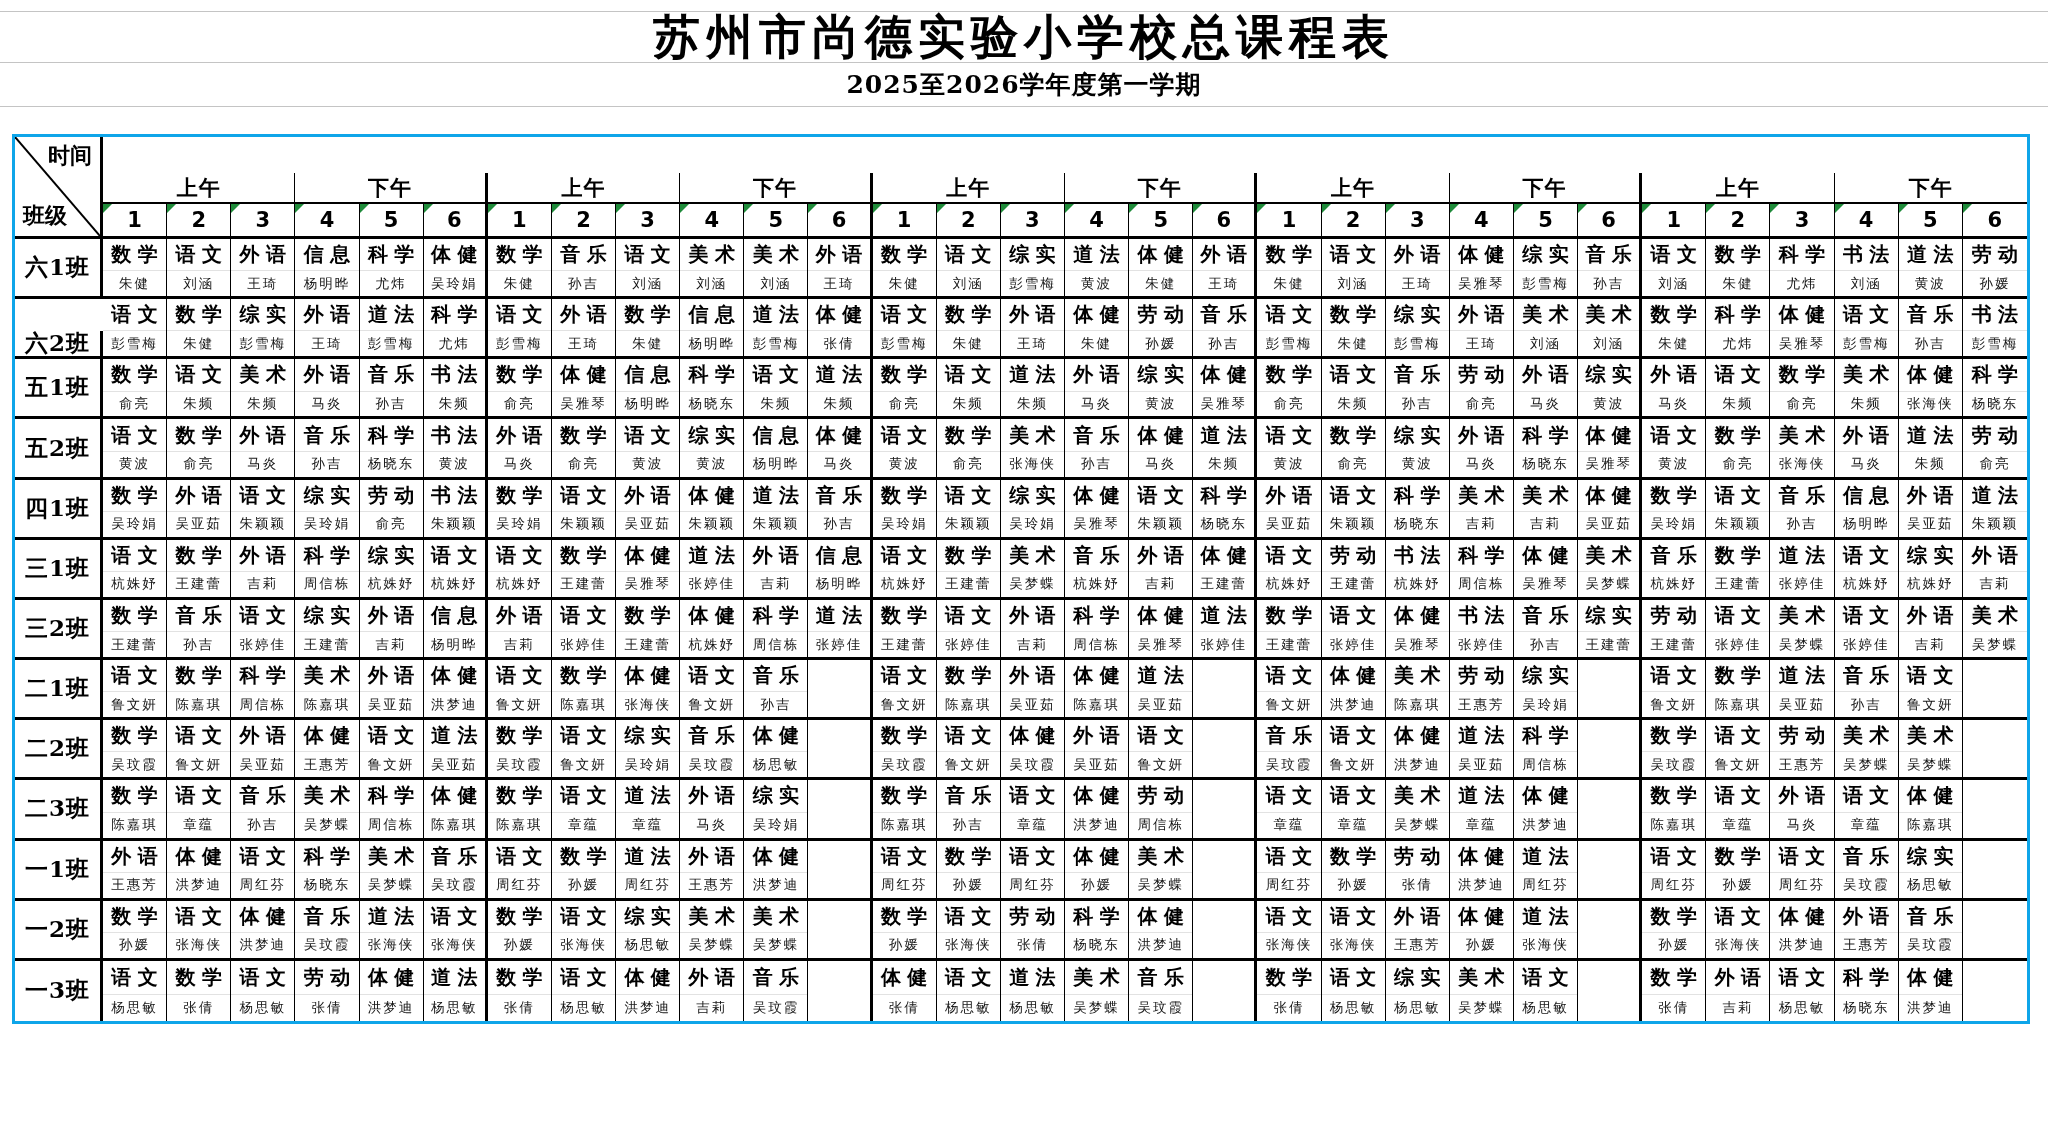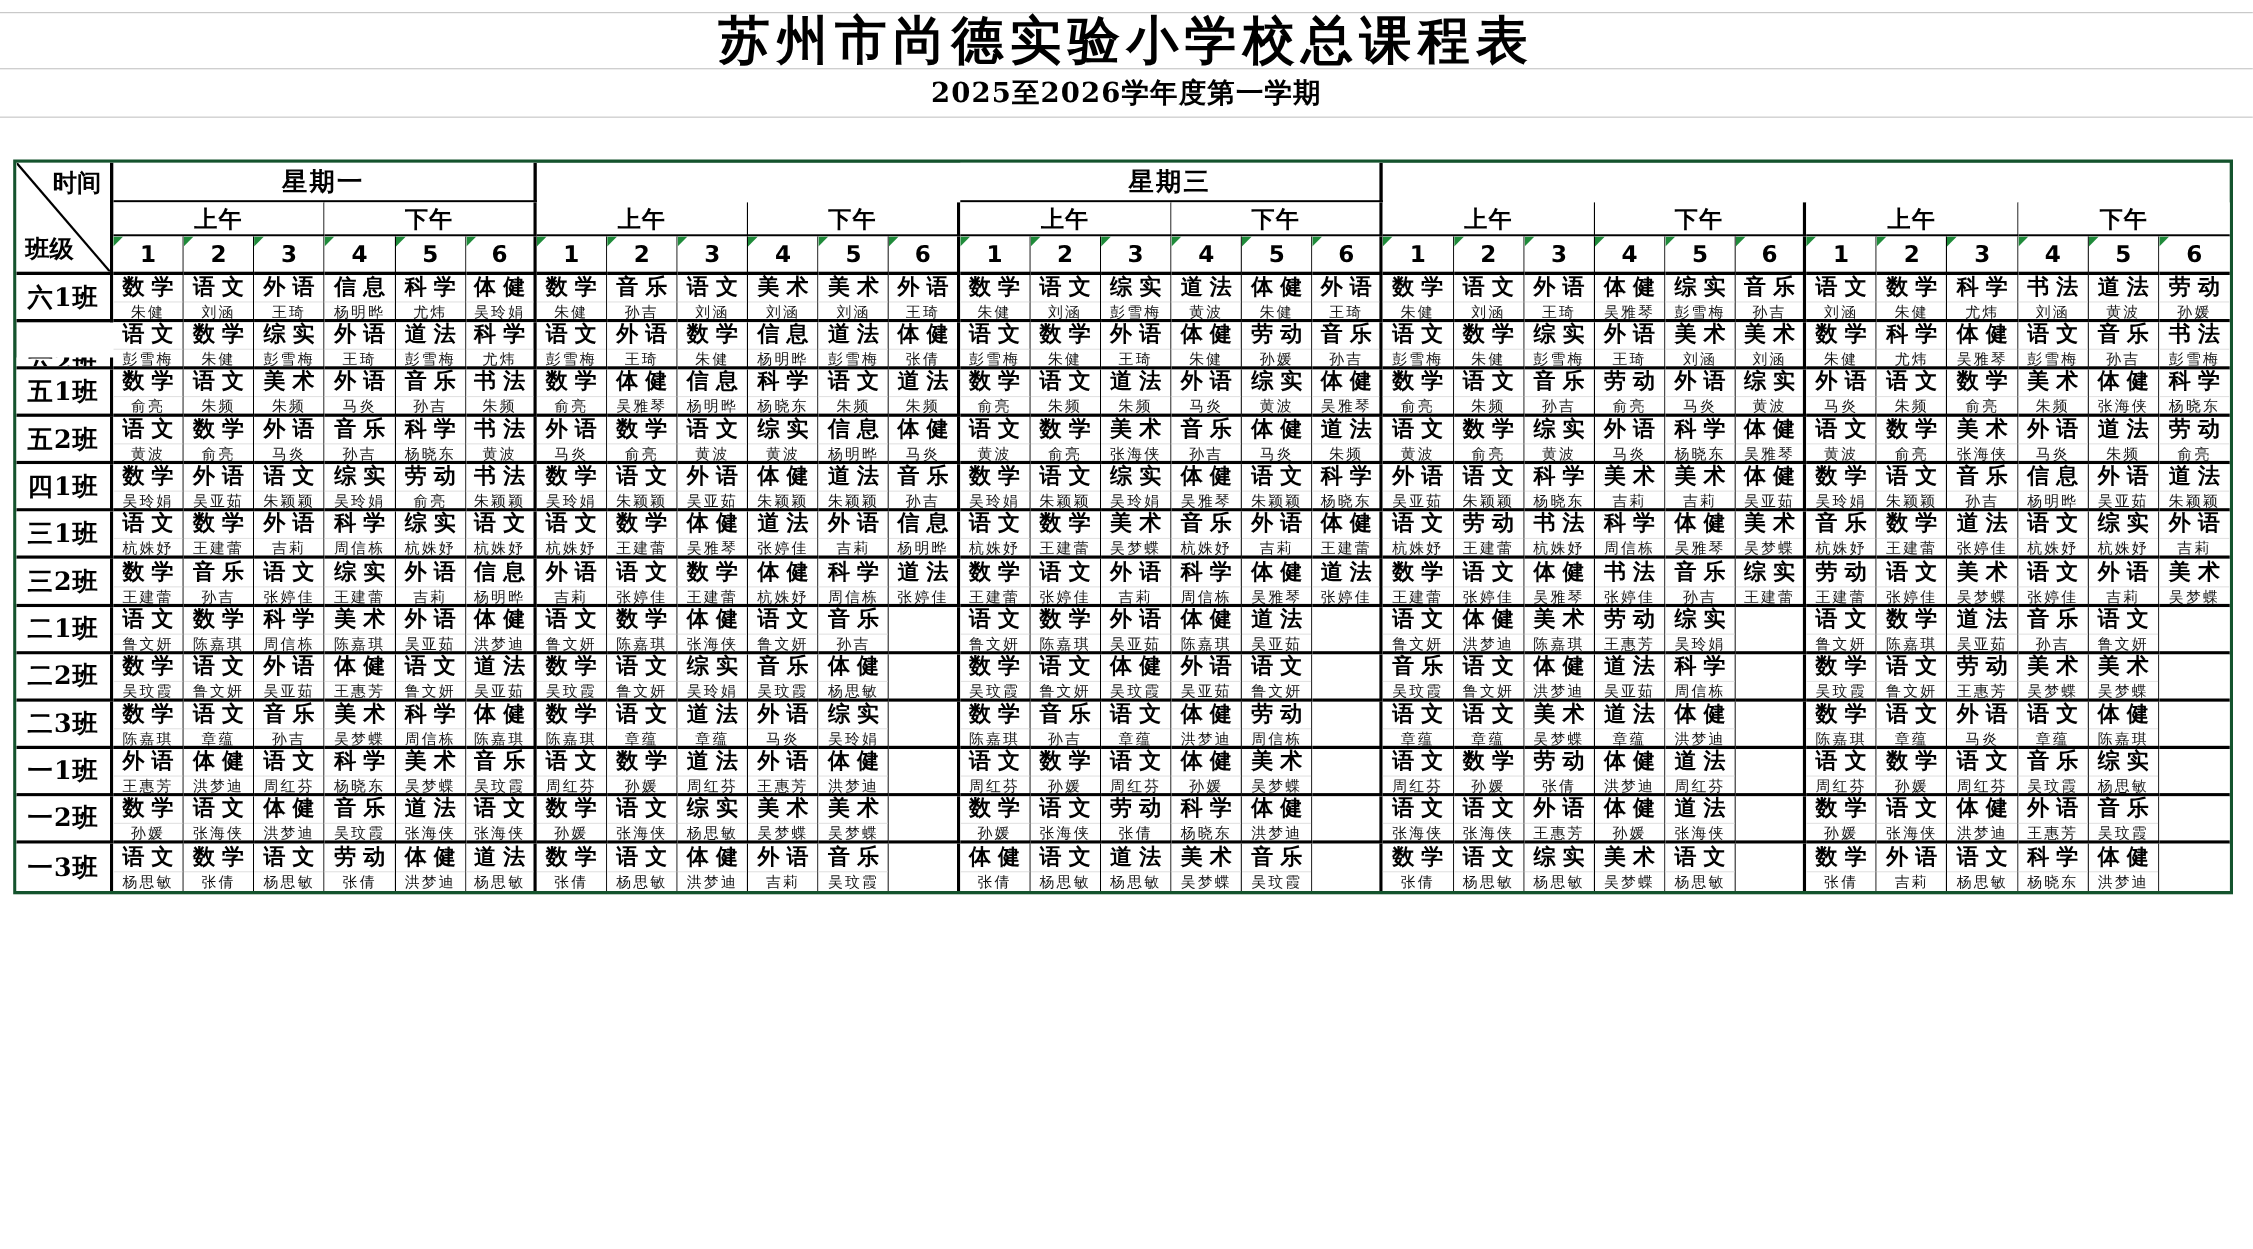--- a/index.html
+++ b/index.html
@@ -6,24 +6,24 @@
   body{
     width:2048px;height:1135px;position:relative;background:#fff;
     font-family:"DejaVu Serif","Liberation Serif",serif;color:#000;overflow:hidden;
   }
   .gridline{position:absolute;left:0;width:2048px;height:1px;background:#c4c4c4;}
   #title{position:absolute;top:6px;left:0;width:2048px;text-align:center;
     font-size:47px;font-weight:bold;letter-spacing:6px;}
   #subtitle{position:absolute;top:68px;left:0;width:2048px;text-align:center;
     font-size:25px;font-weight:600;letter-spacing:1px;}
   #timetable{
-    position:absolute;left:12px;top:145px;width:2018px;height:668px;
+    position:absolute;left:12px;top:134px;width:2018px;height:890px;
     display:grid;grid-template-columns:88px repeat(30,1fr);
     grid-template-rows:36px 31px 35px repeat(13,1fr);
-    border:3px solid #14532d;box-sizing:border-box;background:#fff;
+    border:3px solid #0ea5e9;box-sizing:border-box;background:#fff;
   }
   .c{box-sizing:border-box;border-right:1px solid #000;border-bottom:2px solid #000;
      display:flex;align-items:center;justify-content:center;background:#fff;overflow:hidden;}
   .hdr{font-weight:bold;font-size:23px;letter-spacing:2px;}
   .session{font-weight:bold;font-size:21px;letter-spacing:1px;}
   .period{position:relative;font-weight:bold;font-size:21px;border-bottom:3px solid #000;
      font-family:"DejaVu Sans","Liberation Sans",sans-serif;}
   .tri{position:absolute;left:0;top:0;width:0;height:0;
      border-top:9px solid var(--tri,#1f8b3a);border-right:9px solid transparent;}
   .dc{flex-direction:column;align-items:stretch;border-bottom:3px solid #000;}
@@ -52,22 +52,20 @@
 <div id="subtitle">2025至2026学年度第一学期</div>
 
 <div id="timetable">
     <div class="c corner" style="grid-area: 1 / 1 / span 3;">
       <svg>
         <line x1="0" y1="0" x2="100%" y2="100%" stroke="#000" stroke-width="2"></line>
       </svg>
       <div class="tl">时间</div>
       <div class="bl">班级</div>
     </div>
-    <div class="c hdr dayend" style="grid-area: 1 / 2 / auto / span 6;">星期一</div>
-    <div class="c hdr dayend" style="grid-area: 1 / 14 / auto / span 6;">星期三</div>
     <div class="c session" style="grid-area: 2 / 2 / auto / span 3;">上午</div>
     <div class="c session dayend" style="grid-area: 2 / 5 / auto / span 3;">下午</div>
     <div class="c session" style="grid-area: 2 / 8 / auto / span 3;">上午</div>
     <div class="c session dayend" style="grid-area: 2 / 11 / auto / span 3;">下午</div>
     <div class="c session" style="grid-area: 2 / 14 / auto / span 3;">上午</div>
     <div class="c session dayend" style="grid-area: 2 / 17 / auto / span 3;">下午</div>
     <div class="c session" style="grid-area: 2 / 20 / auto / span 3;">上午</div>
     <div class="c session dayend" style="grid-area: 2 / 23 / auto / span 3;">下午</div>
     <div class="c session" style="grid-area: 2 / 26 / auto / span 3;">上午</div>
     <div class="c session colend" style="grid-area: 2 / 29 / auto / span 3;">下午</div>

